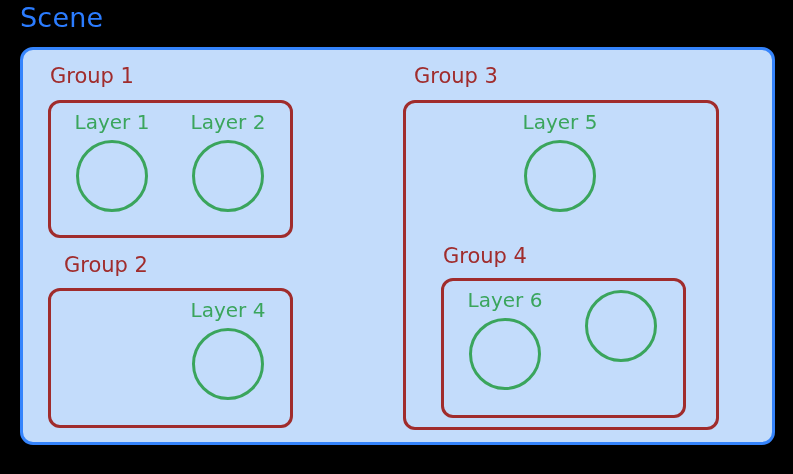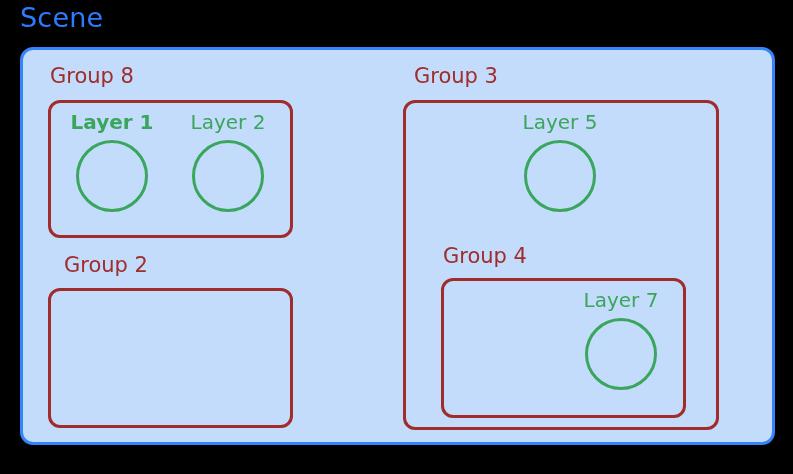--- a/index.html
+++ b/index.html
@@ -83,21 +83,21 @@
     border: 3px solid #3aa55c;
     border-radius: 50%;
     margin: 0 auto;
     background: transparent;
   }
 
   
   
   #group-1-title { left: 50px;  top: 66px; }
   #group-1-box   { left: 48px;  top: 100px; width: 245px; height: 138px; }
-  #layer-1 { left: 64px;  top: 112px; font-weight: bold; }
+  #layer-1 { left: 64px;  top: 112px; }
   #layer-2 { left: 180px; top: 112px; }
 
   
   #group-2-title { left: 64px;  top: 255px; }
   #group-2-box   { left: 48px;  top: 288px; width: 245px; height: 140px; }
   #layer-3 { left: 64px;  top: 300px; }
   #layer-4 { left: 180px; top: 300px; }
 
   
   #group-3-title { left: 414px; top: 66px; }
@@ -112,48 +112,55 @@
 </style>
 </head>
 <body>
 
 <div id="canvas">
 
   <div class="scene-title">Scene</div>
 
   <div class="scene-box"></div>
 
-  <div class="group-title" id="group-1-title">Group 8</div>
+  <div class="group-title" id="group-1-title">Group 1</div>
   <div class="group-box" id="group-1-box"></div>
 
   <div class="layer" id="layer-1">
     <div class="layer-label">Layer 1</div>
     <div class="layer-circle"></div>
   </div>
 
   <div class="layer" id="layer-2">
     <div class="layer-label">Layer 2</div>
     <div class="layer-circle"></div>
   </div>
 
   <div class="group-title" id="group-2-title">Group 2</div>
   <div class="group-box" id="group-2-box"></div>
 
 
+  <div class="layer" id="layer-4">
+    <div class="layer-label">Layer 4</div>
+    <div class="layer-circle"></div>
+  </div>
 
   <div class="group-title" id="group-3-title">Group 3</div>
   <div class="group-box" id="group-3-box"></div>
 
   <div class="layer" id="layer-5">
     <div class="layer-label">Layer 5</div>
     <div class="layer-circle"></div>
   </div>
 
   <div class="group-title" id="group-4-title">Group 4</div>
   <div class="group-box" id="group-4-box"></div>
 
+  <div class="layer" id="layer-6">
+    <div class="layer-label">Layer 6</div>
+    <div class="layer-circle"></div>
+  </div>
 
   <div class="layer" id="layer-7">
-    <div class="layer-label">Layer 7</div>
     <div class="layer-circle"></div>
   </div>
 
 </div>
 
 </body></html>

